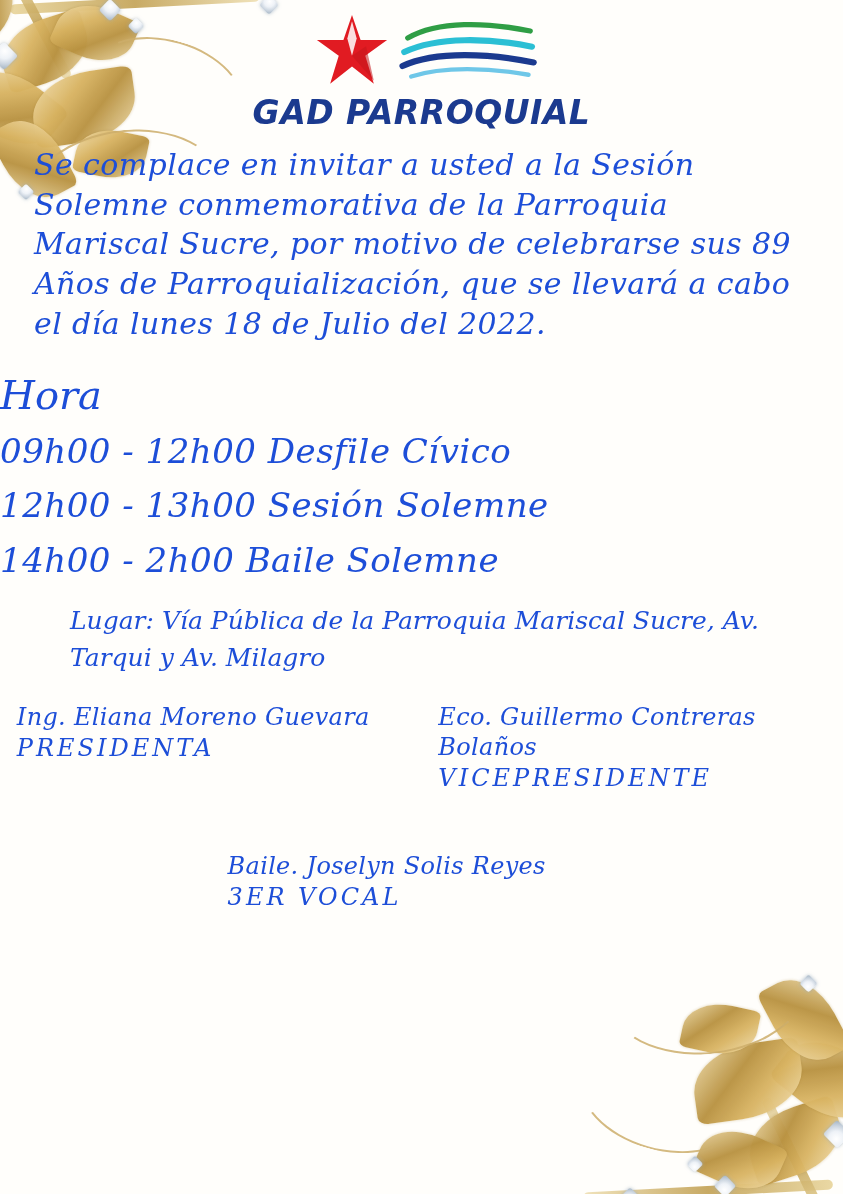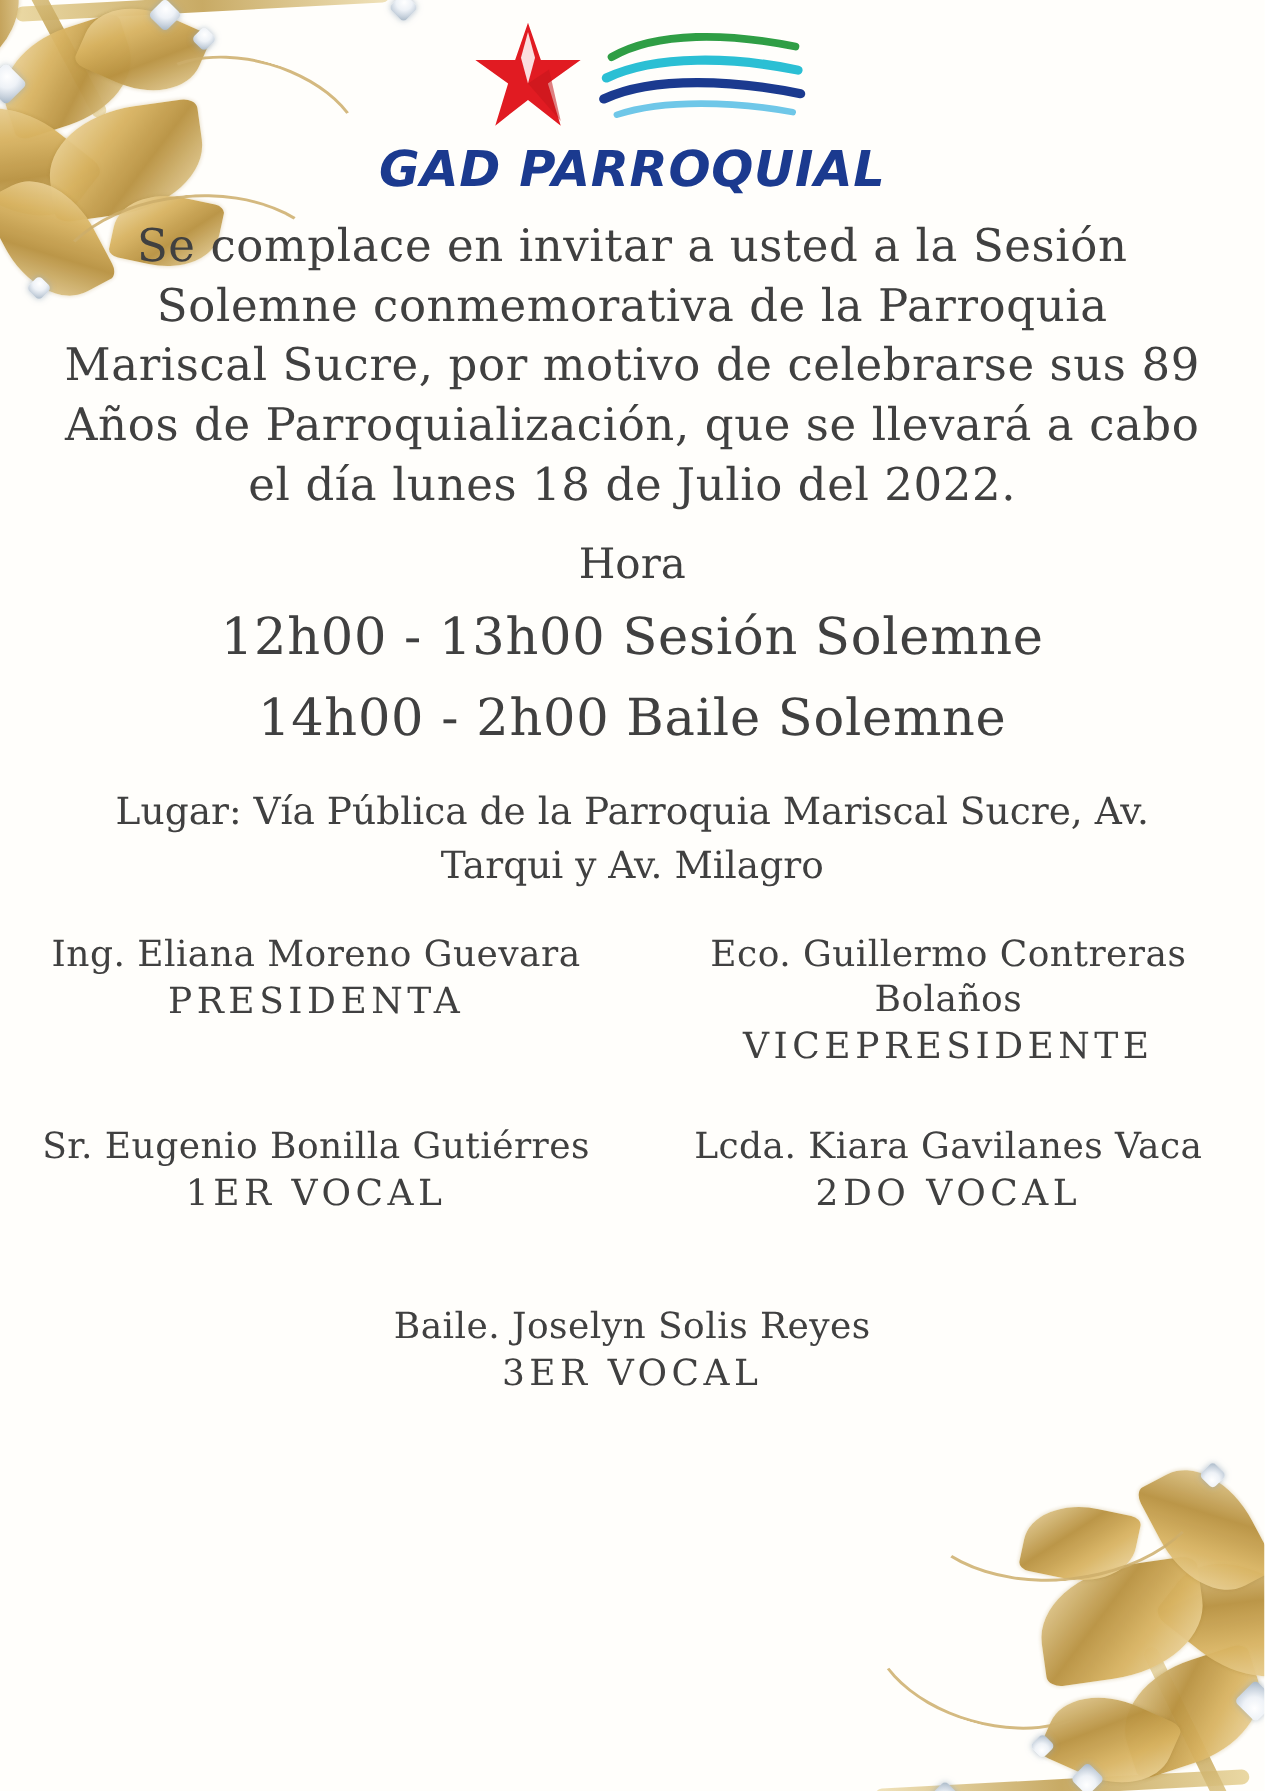--- a/index.html
+++ b/index.html
@@ -103,35 +103,36 @@
     font-size: 33px;
     letter-spacing: 0.5px;
     line-height: 1.05;
   }
   .org-title span {
     display: block;
   }
 
   
   .gold-text {
-    color: #404040;
+    color: #1d4ed8;
     font-family: "DejaVu Serif", serif;
-    text-align: center;
+    font-style: italic;
+    text-align: left;
   }
   .intro {
     margin: 14px 34px 0 34px;
     font-size: 30px;
     line-height: 1.33;
     letter-spacing: 0.4px;
     position: relative;
     z-index: 3;
   }
   .hora-label {
-    margin-top: 15px;
-    font-size: 28px;
+    margin-top: 28px;
+    font-size: 40px;
     position: relative;
     z-index: 3;
   }
   .schedule {
     margin-top: 6px;
     position: relative;
     z-index: 3;
   }
   .schedule-item {
     font-size: 34px;
@@ -240,48 +241,39 @@
     <div class="org-title">
       <span>GAD PARROQUIAL</span>
     </div>
   </div>
 
   <div class="gold-text intro">Se complace en invitar a usted a la Sesión Solemne conmemorativa de la Parroquia Mariscal Sucre, por motivo de celebrarse sus 89 Años de Parroquialización, que se llevará a cabo el día lunes 18 de Julio del 2022.</div>
 
   <div class="gold-text hora-label">Hora</div>
 
   <div class="schedule">
+    <div class="gold-text schedule-item">09h00 - 12h00 Desfile Cívico</div>
     <div class="gold-text schedule-item">12h00 - 13h00 Sesión Solemne</div>
     <div class="gold-text schedule-item">14h00 - 2h00 Baile Solemne</div>
   </div>
 
   <div class="gold-text place">Lugar: Vía Pública de la Parroquia Mariscal Sucre, Av. Tarqui y Av. Milagro</div>
 
   <div class="signatories">
     <div class="sig-row">
       <div class="sig">
         <div class="gold-text sig-name">Ing. Eliana Moreno Guevara</div>
         <div class="gold-text sig-role">PRESIDENTA</div>
       </div>
       <div class="sig">
         <div class="gold-text sig-name">Eco. Guillermo Contreras Bolaños</div>
         <div class="gold-text sig-role">VICEPRESIDENTE</div>
       </div>
     </div>
 
-    <div class="sig-row">
-      <div class="sig">
-        <div class="gold-text sig-name">Sr. Eugenio Bonilla Gutiérres</div>
-        <div class="gold-text sig-role">1ER VOCAL</div>
-      </div>
-      <div class="sig">
-        <div class="gold-text sig-name">Lcda. Kiara Gavilanes Vaca</div>
-        <div class="gold-text sig-role">2DO VOCAL</div>
-      </div>
-    </div>
 
     <div class="sig-row single">
       <div class="sig">
         <div class="gold-text sig-name">Baile. Joselyn Solis Reyes</div>
         <div class="gold-text sig-role">3ER VOCAL</div>
       </div>
     </div>
   </div>
 
 </div>

